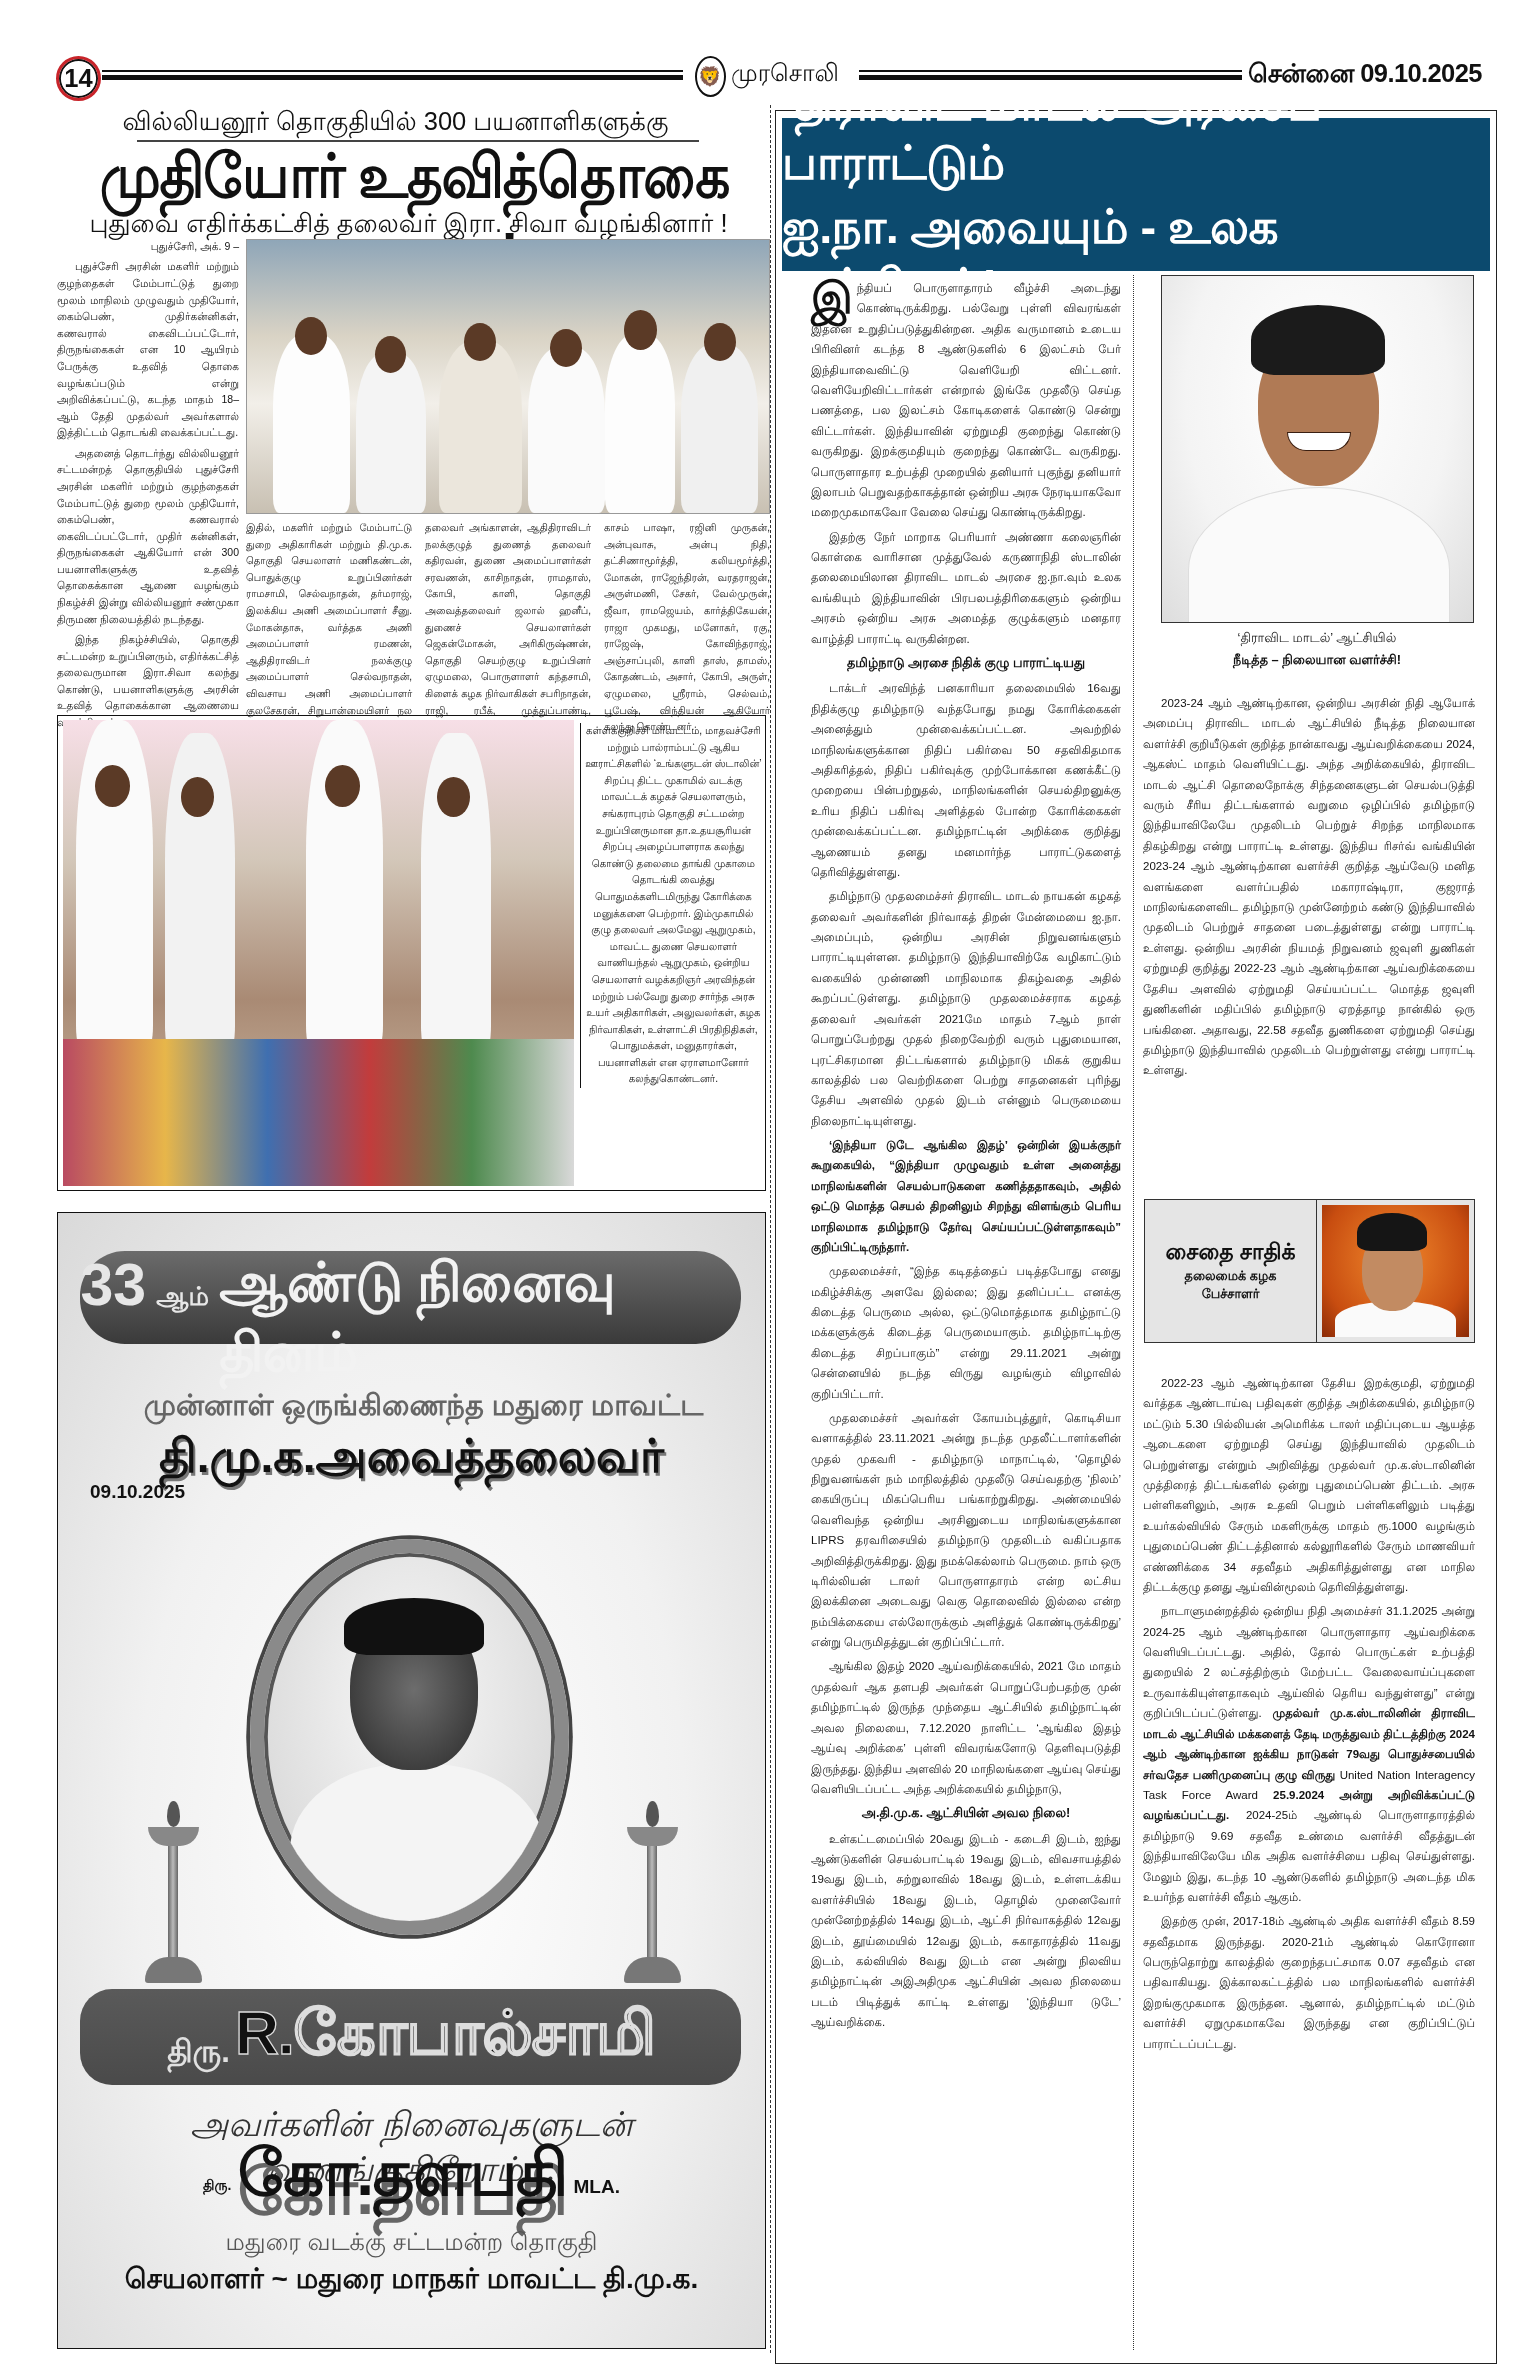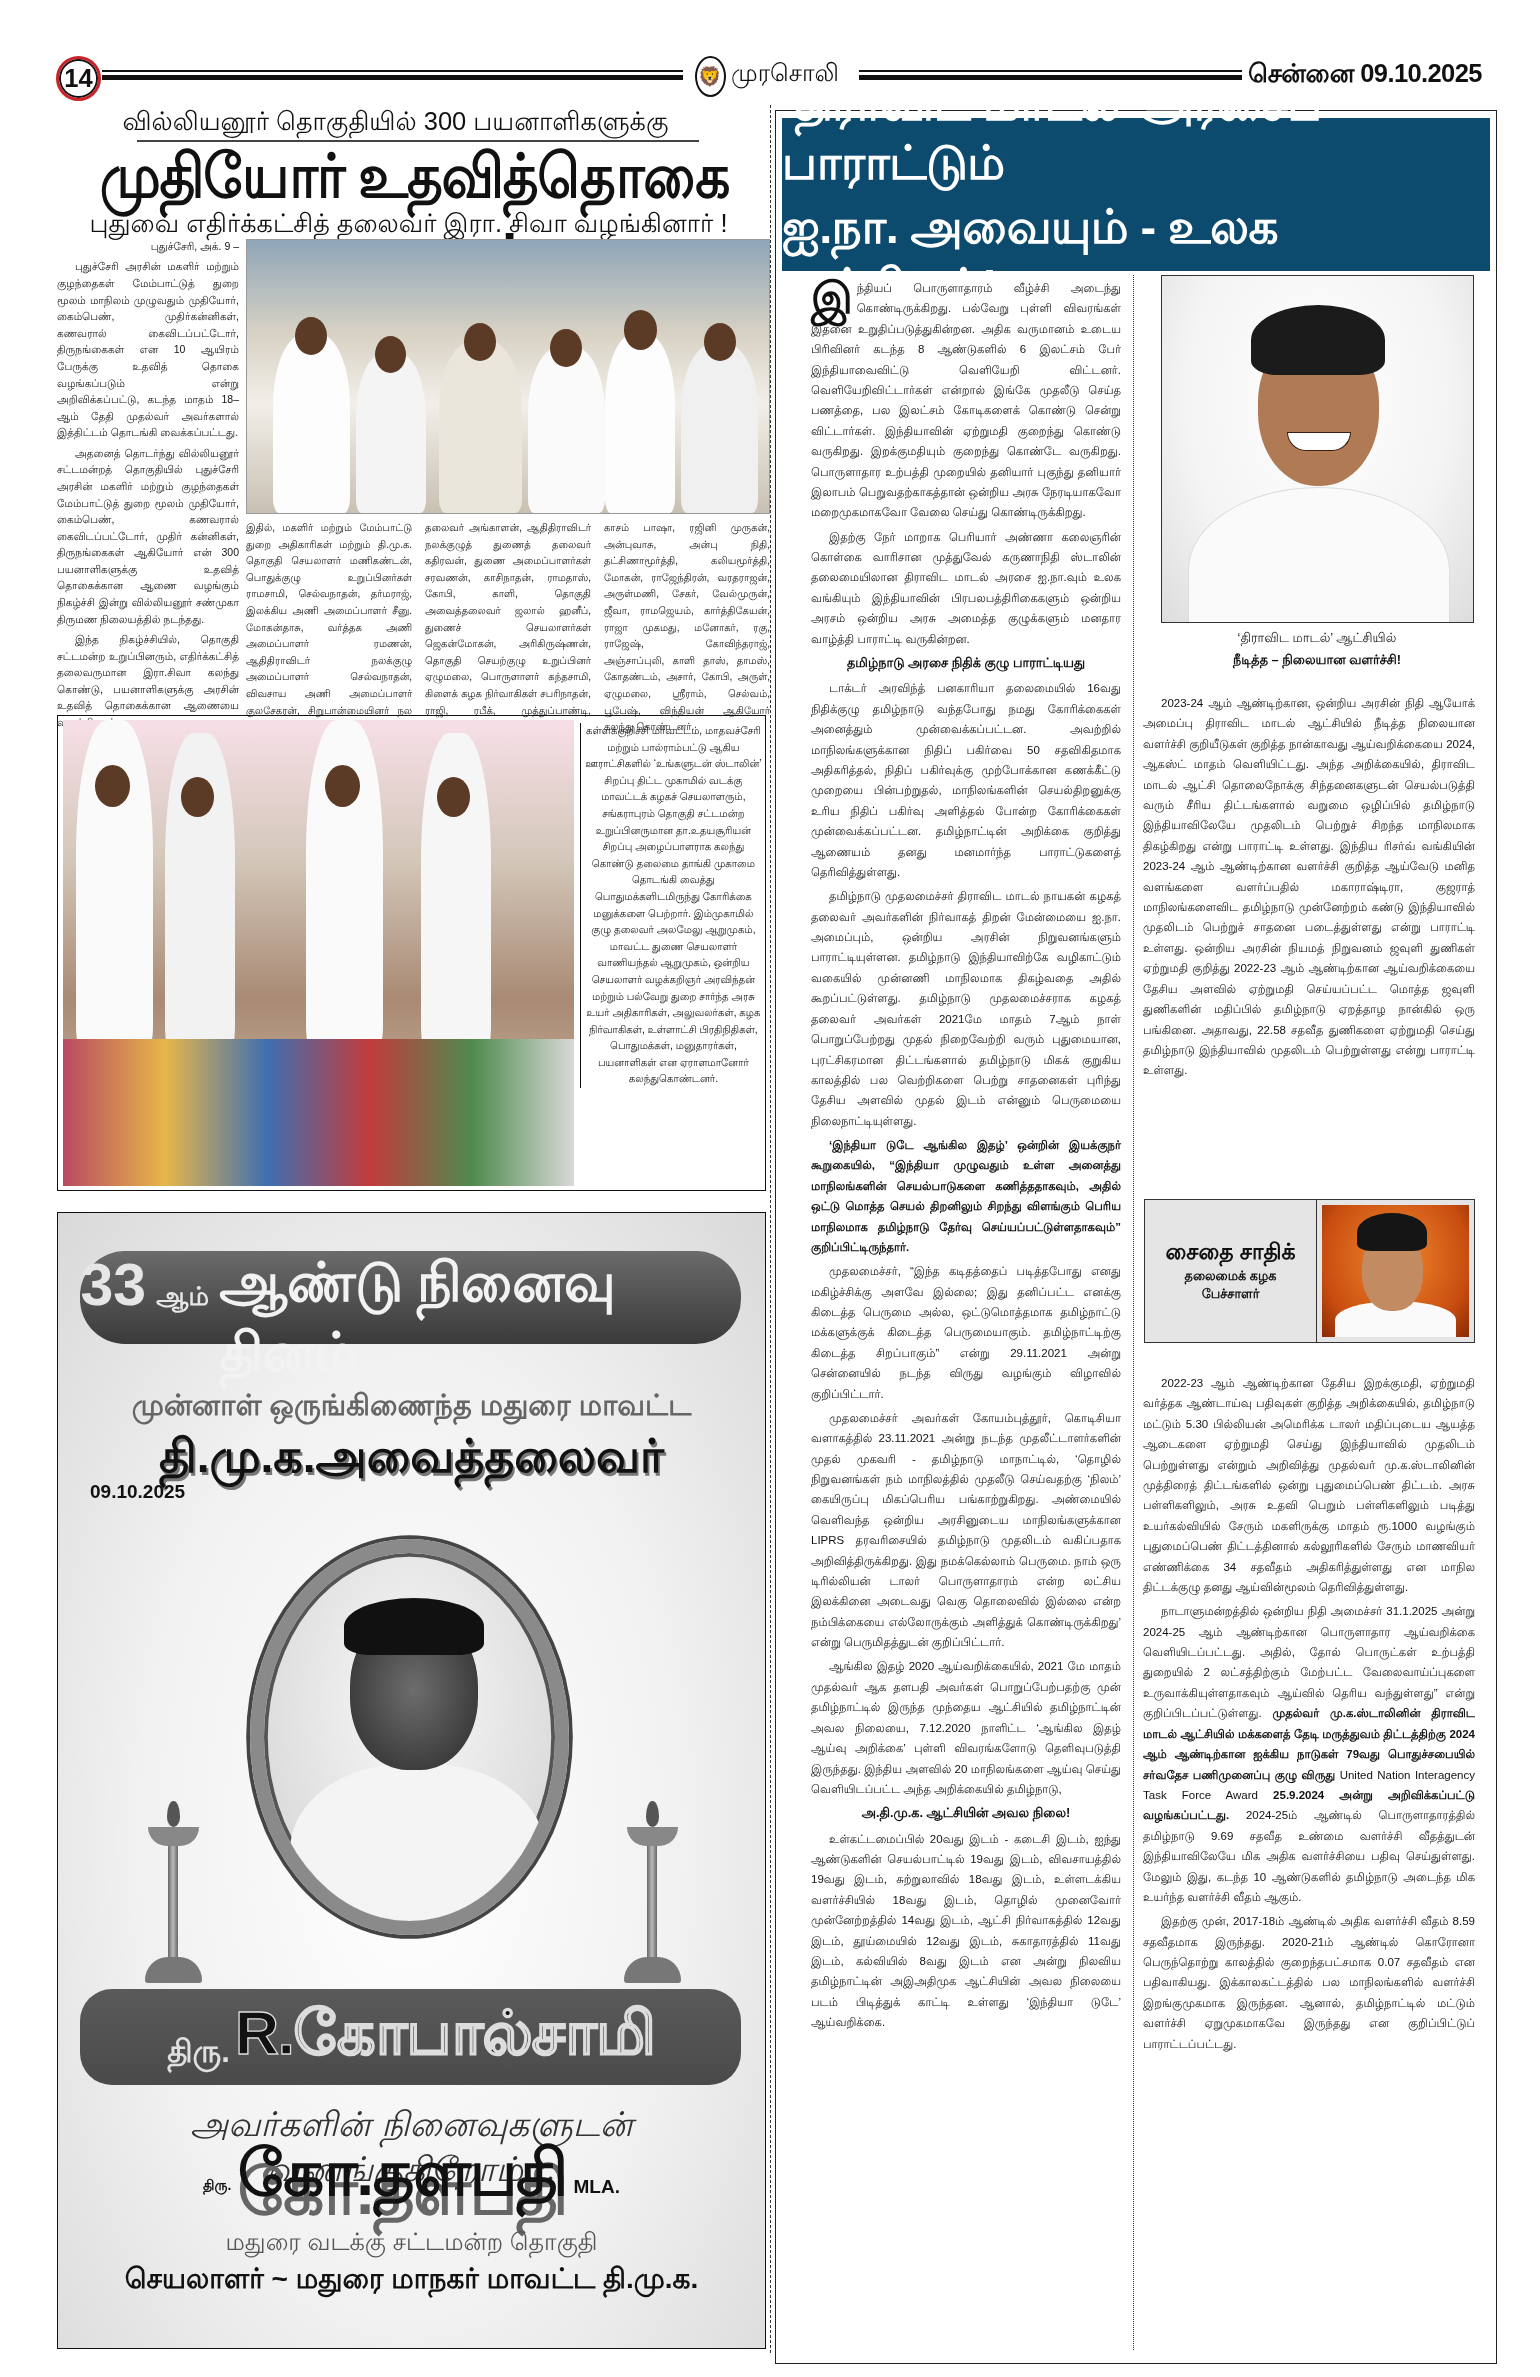--- a/index.html
+++ b/index.html
@@ -40,21 +40,21 @@
   .head { position: absolute; border-radius: 50%; background: #5b3a26; }
 
   
   .ad { position: absolute; left: 57px; top: 1212px; width: 709px; height: 1137px; border: 1.9px solid #111;
     background: radial-gradient(ellipse at 50% 55%, #fff 0%, #f1f1f1 55%, #d9d9d9 100%); overflow: hidden; }
   .ad-banner { position: absolute; left: 22.4px; top: 38px; width: 661px; height: 93px; border-radius: 45px;
     background: linear-gradient(180deg, #6b6b6b 0%, #3a3a3a 100%); display: flex; align-items: flex-start; justify-content: center; gap: 10.2px; }
   .ad-banner .num { font-size: 59px; font-weight: bold; color: #e6e6e6; font-family: "Liberation Sans", sans-serif; }
   .ad-banner .small { font-size: 25.5px; color: #e6e6e6; font-weight: bold; font-family: "Liberation Sans", sans-serif; align-self: center; }
   .ad-banner .big { font-size: 54px; color: #f2f2f2; font-weight: bold; font-family: "Liberation Sans", sans-serif; letter-spacing: -0.6px; }
-  .ad-line1 { position: absolute; left: 0; top: 176px; width: 100%; text-align: center; font-size: 29px; color: #666; font-weight: bold; font-family: "Liberation Sans", sans-serif; }
+  .ad-line1 { position: absolute; left: 12px; top: 176px; width: 100%; text-align: center; font-size: 29px; color: #666; font-weight: bold; font-family: "Liberation Sans", sans-serif; }
   .ad-line2 { position: absolute; left: 0; top: 216px; width: 100%; text-align: center; font-size: 46px; color: #111; font-weight: 900; font-family: "Liberation Sans", sans-serif; text-shadow: 1.9px 3.2px 0 #777; }
   .ad-date { position: absolute; left: 32px; top: 268px; font-size: 19px; font-weight: bold; font-family: "Liberation Sans", sans-serif; }
   .ad-portrait-frame { position: absolute; left: 192px; top: 326px; width: 319px; height: 396px; border-radius: 50%;
     border: 14px solid #8a8a8a; box-shadow: 0 0 0 3.8px #444, inset 0 0 0 3.8px #555; background: radial-gradient(ellipse at 50% 40%, #f8f8f8 0%, #d2d2d2 100%); overflow: hidden; }
   .ad-portrait-head { position: absolute; left: 86px; top: 57px; width: 128px; height: 160px; border-radius: 48% 48% 45% 45%; background: radial-gradient(ellipse at 50% 50%, #6d6d6d 0%, #2a2a2a 100%); }
   .ad-portrait-hair { position: absolute; left: 80px; top: 45px; width: 140px; height: 57px; border-radius: 50% 50% 20% 20%; background: #111; }
   .ad-portrait-body { position: absolute; left: 25.5px; top: 211px; width: 255px; height: 192px; border-radius: 45% 45% 0 0; background: #f4f4f4; }
   .lamp { position: absolute; top: 588px; width: 77px; height: 192px; }
   .lamp .bowl { position: absolute; left: 12.8px; top: 25.5px; width: 51px; height: 19px; border-radius: 0 0 25.5px 25.5px; background: #888; }
   .lamp .flame { position: absolute; left: 32px; top: 0; width: 12.8px; height: 25.5px; border-radius: 50% 50% 50% 50% / 60% 60% 40% 40%; background: #555; }

